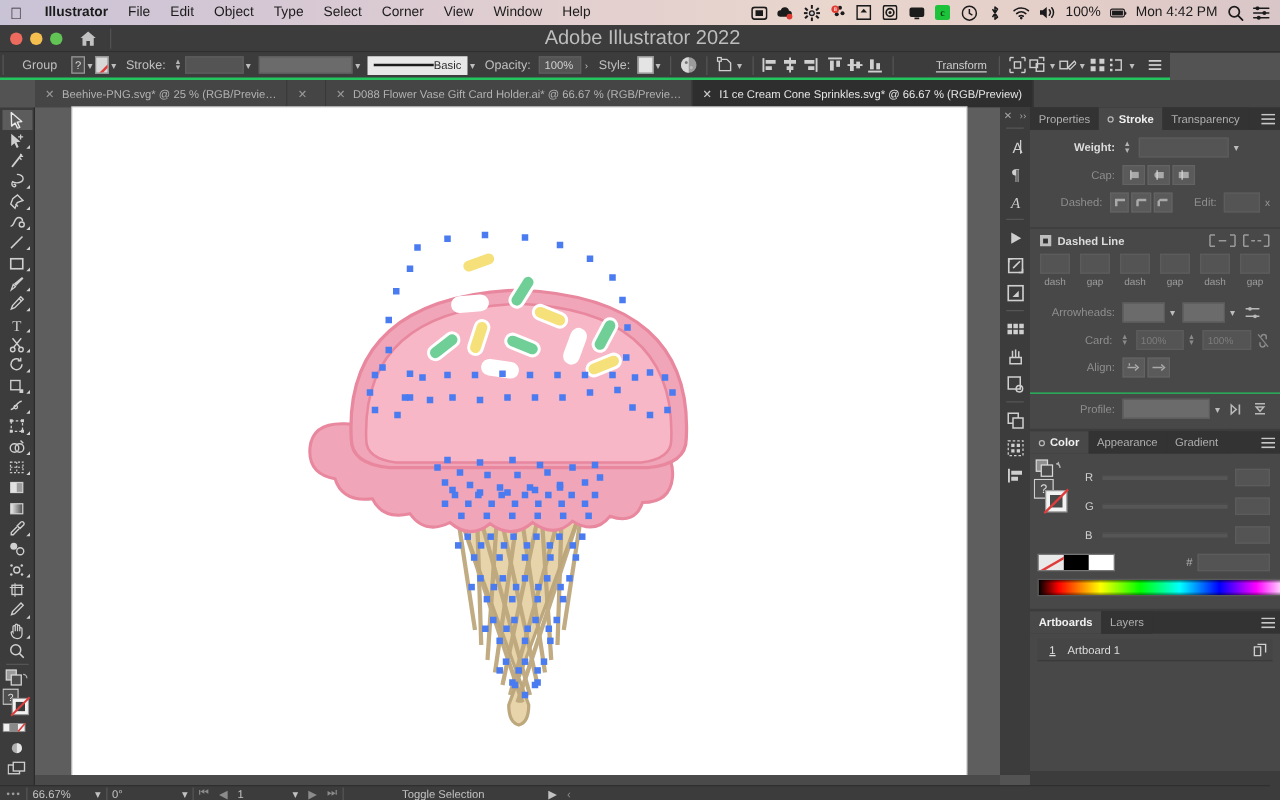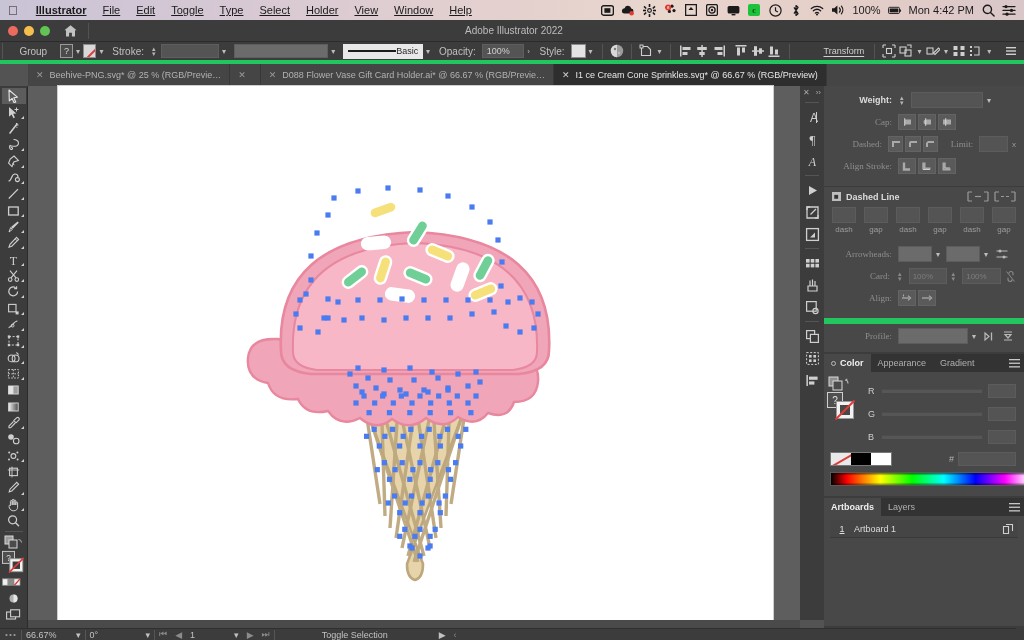--- a/index.html
+++ b/index.html
@@ -13,43 +13,43 @@
   }
   .app { position:relative; width:1024px; height:640px; }
 
   
   .macbar {
     position:absolute; left:0; top:0; width:1024px; height:20px;
     background:linear-gradient(90deg,#c9c3d6 0%,#d6c8d4 22%,#e2cfcf 45%,#e9d6cd 65%,#e3cdc8 85%,#d9c6c8 100%);
     display:flex; align-items:center; color:#1b1b1b; font-size:11px;
   }
   .macbar .apple { margin:0 10px 0 8px; font-size:13px; line-height:1; }
-  .macbar .mi { padding:0 8px; white-space:nowrap;text-decoration:underline; }
+  .macbar .mi { padding:0 8px; white-space:nowrap; }
   .macbar .mi.bold { font-weight:bold; }
   .macbar .right { margin-left:auto; display:flex; align-items:center; padding-right:8px; gap:7px; }
   .macbar .right .ic { display:inline-flex; align-items:center; justify-content:center; width:14px; height:14px; }
   .macbar .right .txt { font-size:11px; white-space:nowrap; }
 
   
   .titlebar {
     position:absolute; left:0; top:20px; width:1024px; height:22px;
     background:#3c3c3c; display:flex; align-items:center;
     border-bottom:1px solid #2b2b2b;
   }
   .traffic { display:flex; gap:6px; padding-left:8px; align-items:center; }
   .dot { width:10px; height:10px; border-radius:50%; }
   .dot.r{background:#ed6a5e;} .dot.y{background:#f5bf4f;} .dot.g{background:#61c454;}
   .homebtn { margin-left:12px; width:16px; height:16px; display:flex; align-items:center; justify-content:center;}
   .tb-sep { width:1px; height:16px; background:#525252; margin-left:10px; }
-  .title-text { position:absolute; left:4px; right:0; text-align:center; font-size:10px; color:#bdbdbd; pointer-events:none; }
+  .title-text { position:absolute; left:4px; right:0; text-align:center; font-size:16px; color:#bdbdbd; pointer-events:none; }
 
   
   .ctrlbar {
-    position:absolute; left:0; top:42px; width:1024px; height:22px;
-    background:#3c3c3c; border-bottom:4px solid #22c55e;
+    position:absolute; left:0; top:42px; width:936px; height:22px;
+    background:#3c3c3c; border-bottom:2px solid #22c55e;
     display:flex; align-items:center; font-size:10px; color:#c0c0c0;
   }
   .ctrlbar .grip { width:10px; height:16px; margin:0 3px 0 2px; border-left:1px solid #555; }
   .cb-label { padding:0 6px; white-space:nowrap; }
   .swatch-box { width:16px; height:14px; border:1px solid #9a9a9a; background:#4b4b4b;
                 display:flex; align-items:center; justify-content:center; font-size:9px; color:#d8d8d8;}
   .swatch-none { width:16px; height:14px; border:1px solid #8d8d8d; background:#d8d8d8; position:relative; overflow:hidden;}
   .swatch-none:after{content:""; position:absolute; left:-3px; top:6px; width:24px; height:1.6px; background:#e03b3b; transform:rotate(-45deg);}
   .caret { width:12px; text-align:center; color:#bdbdbd; font-size:8px; }
   .spin { display:inline-flex; flex-direction:column; width:9px; margin:0 2px; line-height:5px; font-size:7px; color:#b5b5b5;}
@@ -106,21 +106,21 @@
   .rightcol { position:absolute; left:824px; top:86px; width:200px; height:554px; background:#3c3c3c; }
   .panel { background:#3c3c3c; }
   .panel-tabs { display:flex; align-items:stretch; height:18px; background:#333333; }
   .ptab { display:flex; align-items:center; padding:0 7px; font-size:9px; color:#b0b0b0; background:#333; }
   .ptab.active { background:#484848; color:#f0f0f0; font-weight:bold; }
   .ptab .dotc { width:5px;height:5px;border-radius:50%;border:1px solid #b9b9b9; margin-right:4px;}
   .pmenu { margin-left:auto; width:20px; display:flex;align-items:center;justify-content:center; color:#c8c8c8;}
   .panel-body { background:#484848; padding:6px 8px; }
   .row { display:flex; align-items:center; margin-bottom:6px; }
   .rlab { width:66px; text-align:right; padding-right:6px; font-size:9px; color:#b6b6b6; }
-  .rlab.dim { color:#8e8e8e;font-family:Liberation Serif, serif; }
+  .rlab.dim { color:#8e8e8e; }
   .mini { width:18px; height:16px; background:#5a5a5a; border:1px solid #636363; margin-right:2px;
           display:flex;align-items:center;justify-content:center;}
   .in-dark { height:16px; background:#545454; border:1px solid #5c5c5c; }
   .dashcells { display:flex; gap:8px; }
   .dashcell { width:26px; }
   .dashbox { height:16px; background:#545454; border:1px solid #5c5c5c; }
   .dashlbl { text-align:center; font-size:8px; color:#9d9d9d; margin-top:2px; }
   .chk { width:9px;height:9px;background:#bdbdbd; display:inline-flex;align-items:center;justify-content:center;
          color:#333; font-size:8px; margin-right:5px;}
   .colorbar { height:14px; width:100%;
@@ -153,24 +153,24 @@
 </head>
 <body>
 
 <div class="app">
 
   <div class="macbar">
     <span class="apple"></span>
     <span class="mi bold">Illustrator</span>
     <span class="mi">File</span>
     <span class="mi">Edit</span>
-    <span class="mi">Toggle</span>
+    <span class="mi">Object</span>
     <span class="mi">Type</span>
     <span class="mi">Select</span>
-    <span class="mi">Holder</span>
+    <span class="mi">Corner</span>
     <span class="mi">View</span>
     <span class="mi">Window</span>
     <span class="mi">Help</span>
 
     <span class="right">
       <span class="ic">
         <svg width="13" height="11" viewBox="0 0 13 11">
             <rect x="0.6" y="0.8" width="11.8" height="9.4" rx="2" fill="none" stroke="#1b1b1b" stroke-width="1.4"></rect>
             <rect x="3.4" y="3.2" width="6" height="4.6" fill="#1b1b1b"></rect>
           </svg>
@@ -1040,20 +1040,41 @@
           <rect x="1.4" y="2" width="1.5" height="11" fill="#cfcfcf"></rect>
           <rect x="4" y="3.6" width="8.6" height="3.2" fill="#cfcfcf"></rect>
           <rect x="4" y="8.4" width="5.4" height="3.2" fill="#cfcfcf"></rect>
         </svg>
     </div>
   </div>
 
   <div class="rightcol">
 
     <div class="panel">
+      <div class="panel-tabs">
+        <div class="ptab">
+          <span>Properties</span>
+        </div>
+        <div class="ptab active">
+          <span class="dotc"></span>
+          <span>Stroke</span>
+        </div>
+        <div class="ptab">
+          <span>Transparency</span>
+        </div>
+        <div class="pmenu">
+          <svg width="11" height="9" viewBox="0 0 11 9">
+              <g fill="#c8c8c8">
+                <rect y="0" width="11" height="1.3"></rect>
+                <rect y="3.6" width="11" height="1.3"></rect>
+                <rect y="7.2" width="11" height="1.3"></rect>
+              </g>
+            </svg>
+        </div>
+      </div>
 
       <div class="panel-body">
         <div class="row">
           <span class="rlab" style="color:#dcdcdc;font-weight:bold">Weight:</span>
           <span class="spin">
               <span>▴</span>
               <span>▾</span>
             </span>
           <span class="in-dark" style="width:72px"></span>
           <span class="caret">▾</span>
@@ -1091,45 +1112,25 @@
           <span class="mini">
             <svg width="12" height="10" viewBox="0 0 12 10">
                 <path d="M2 8V4a2 2 0 012-2h6v2H4v4z" fill="#a9a9a9"></path>
               </svg>
           </span>
           <span class="mini">
             <svg width="12" height="10" viewBox="0 0 12 10">
                 <path d="M2 8V4l2-2h6v2H4v4z" fill="#a9a9a9"></path>
               </svg>
           </span>
-          <span class="rlab dim" style="width:46px">Limit:</span>
+          <span class="rlab dim" style="width:46px">Edit:</span>
           <span class="in-dark" style="width:34px"></span>
           <span style="margin-left:4px;color:#9a9a9a;font-size:8px">x</span>
         </div>
 
-        <div class="row">
-          <span class="rlab dim">Align Stroke:</span>
-          <span class="mini">
-            <svg width="12" height="10" viewBox="0 0 12 10">
-                <path d="M3 1.5v7h6" fill="none" stroke="#a9a9a9" stroke-width="2.4"></path>
-              </svg>
-          </span>
-          <span class="mini">
-            <svg width="12" height="10" viewBox="0 0 12 10">
-                <path d="M3.5 1.5v6h6" fill="none" stroke="#a9a9a9" stroke-width="2"></path>
-                <path d="M2 1.5v7h7" fill="none" stroke="#d6d6d6" stroke-width="0.9"></path>
-              </svg>
-          </span>
-          <span class="mini">
-            <svg width="12" height="10" viewBox="0 0 12 10">
-                <path d="M2.5 1.5v7h7" fill="none" stroke="#a9a9a9" stroke-width="2"></path>
-                <path d="M4 1.5v5.5h5" fill="none" stroke="#d6d6d6" stroke-width="0.9"></path>
-              </svg>
-          </span>
-        </div>
       </div>
 
       <div class="panel-body" style="padding-top:4px;border-top:1px solid #3c3c3c">
         <div class="row" style="margin-bottom:5px">
           <span class="chk">■</span>
           <span style="font-size:9px;color:#dcdcdc;font-weight:bold">Dashed Line</span>
           <span style="margin-left:auto;display:flex;gap:5px">
             <span>
               <svg width="22" height="11" viewBox="0 0 22 11">
                   <g stroke="#9a9a9a" stroke-width="1.2" fill="none">
@@ -1225,21 +1226,21 @@
           </span>
           <span class="mini">
             <svg width="12" height="10" viewBox="0 0 12 10">
                 <path d="M1 5h8" stroke="#a9a9a9" stroke-width="1.3"></path>
                 <path d="M8 2.6l2.6 2.4L8 7.4" fill="none" stroke="#a9a9a9" stroke-width="1.2"></path>
               </svg>
           </span>
         </div>
       </div>
 
-      <div class="panel-body" style="padding-top:4px;padding-bottom:8px;border-top:6px solid #22c55e">
+      <div class="panel-body" style="padding-top:4px;padding-bottom:8px;border-top:1px solid #22c55e">
         <div class="row" style="margin-bottom:0">
           <span class="rlab dim">Profile:</span>
           <span class="in-dark" style="width:70px;background:#6b6b6b"></span>
           <span class="caret">▾</span>
           <span style="margin-left:4px">
             <svg width="14" height="11" viewBox="0 0 14 11">
                 <path d="M1 2l4 3.5L1 9z" fill="none" stroke="#b9b9b9" stroke-width="1.2"></path>
                 <path d="M7.5 1.5v8" stroke="#b9b9b9" stroke-width="1.3"></path>
               </svg>
           </span>

